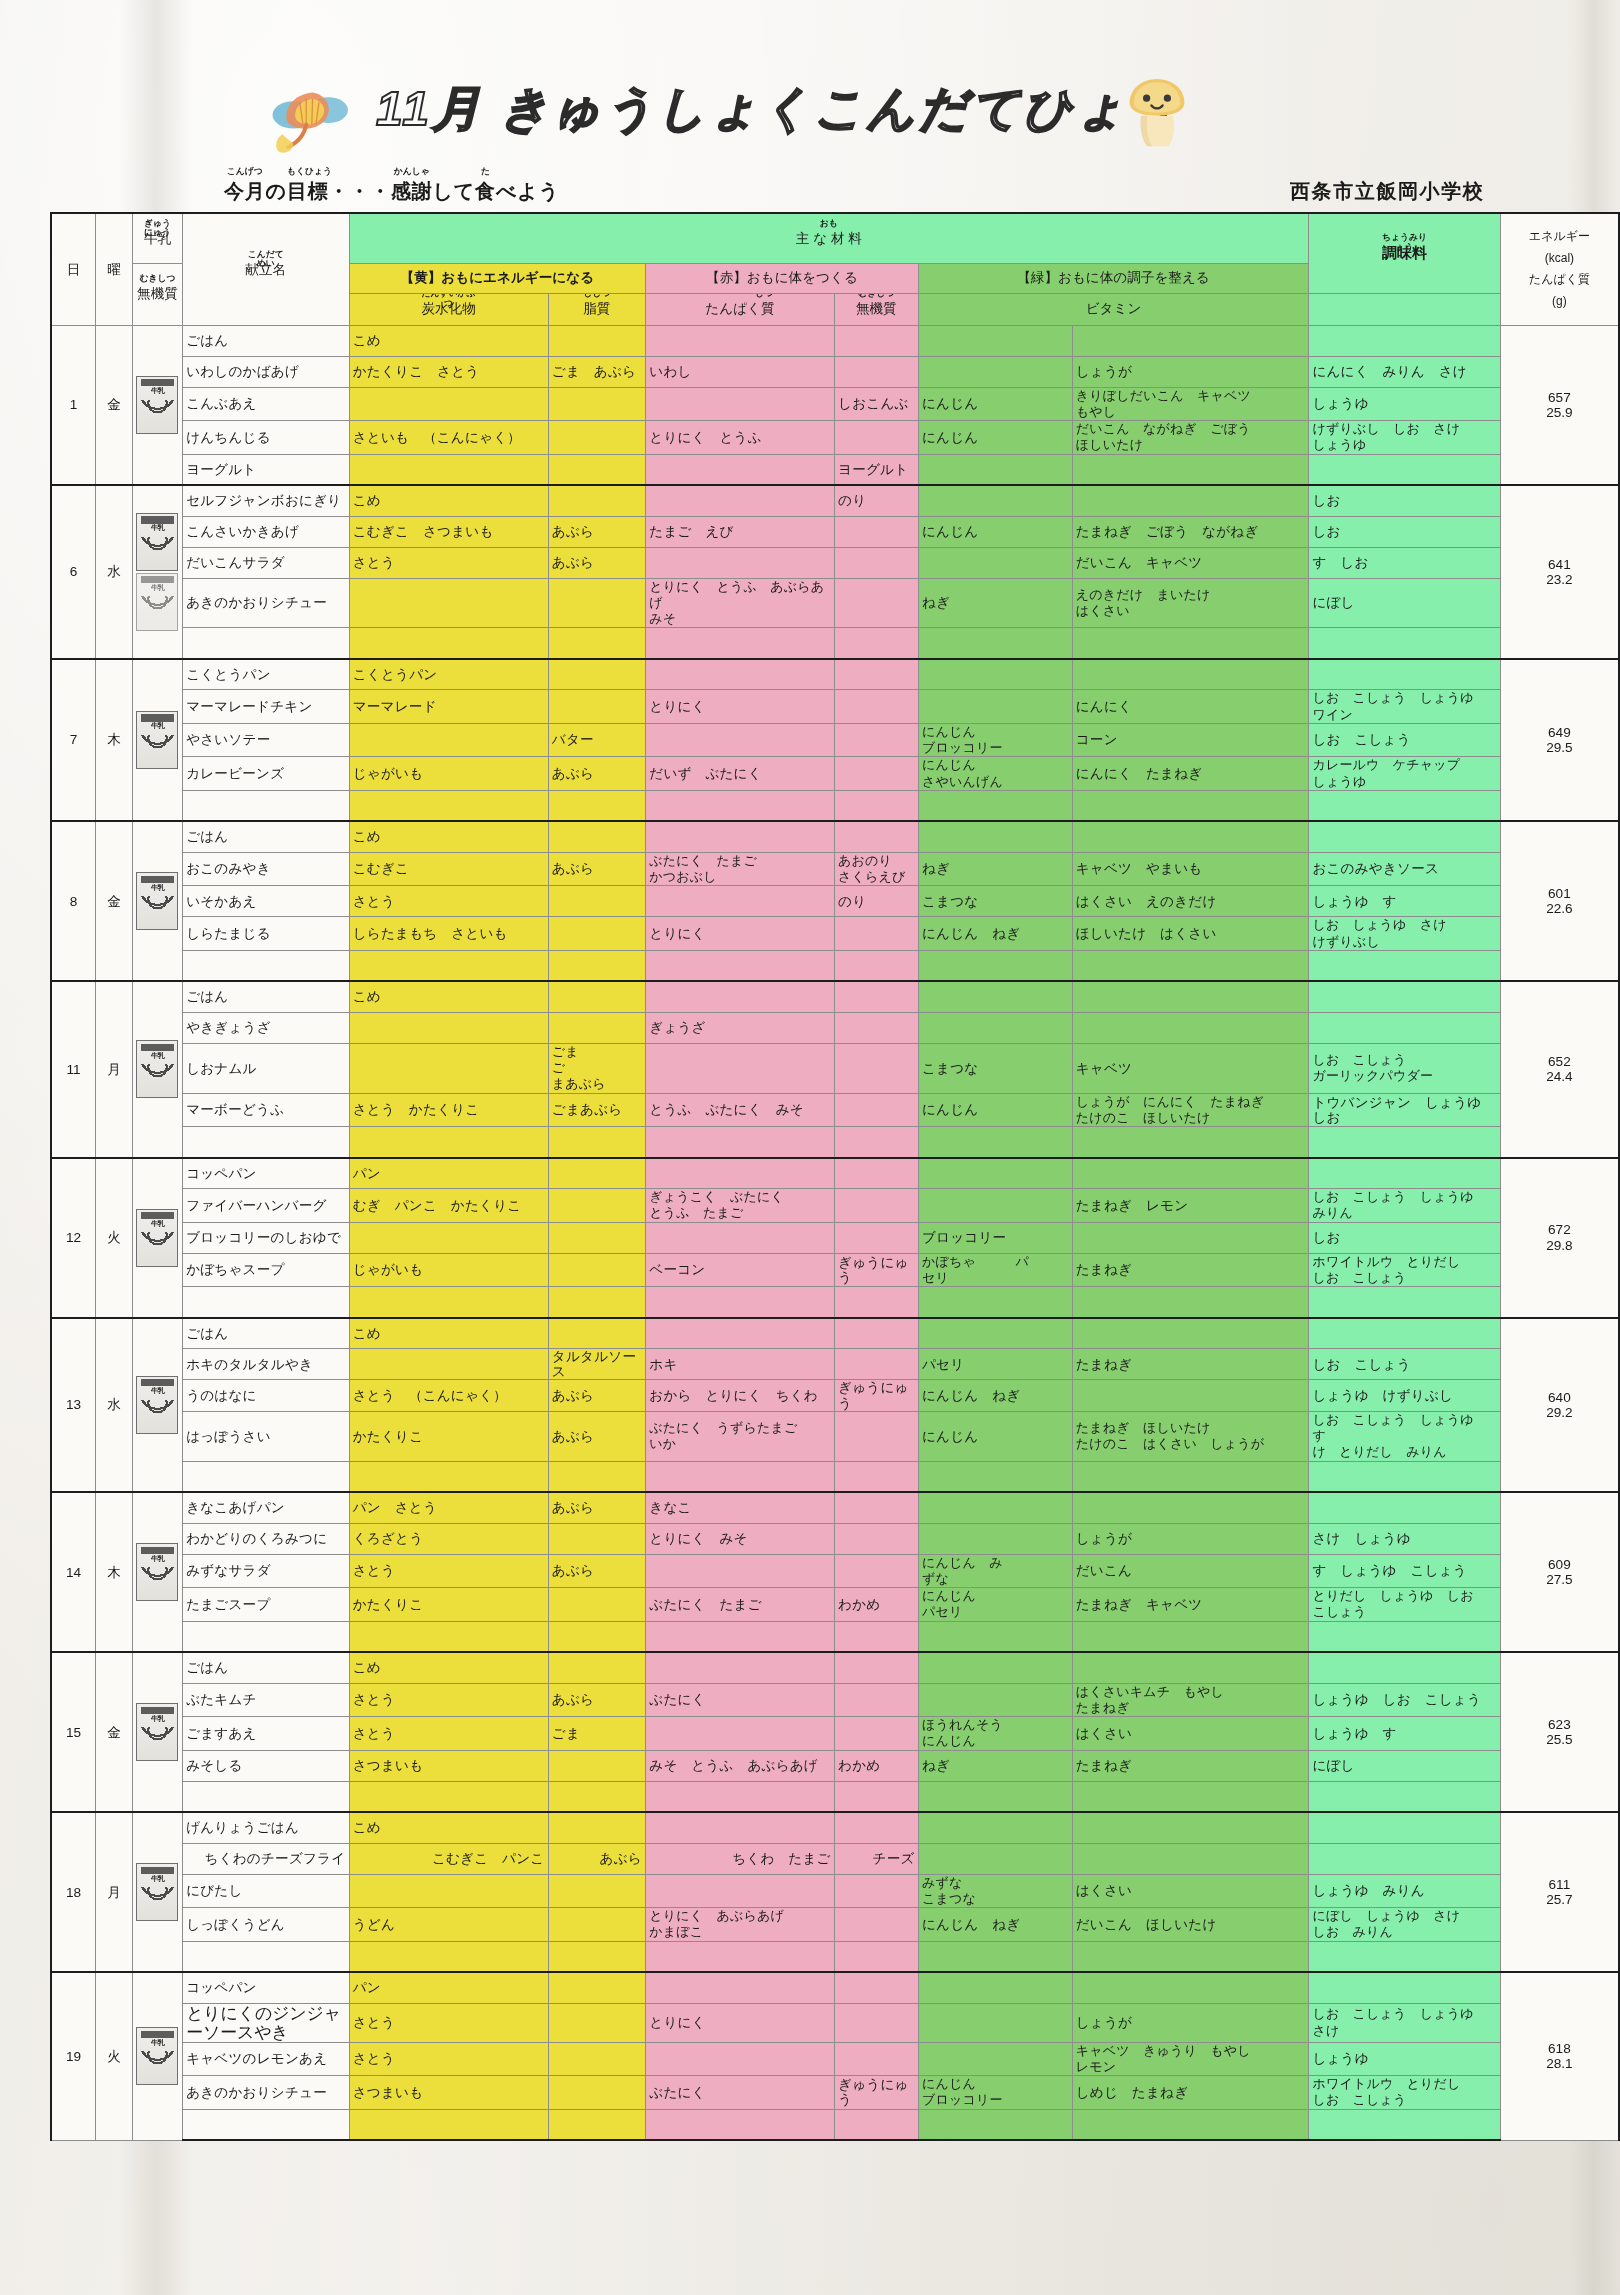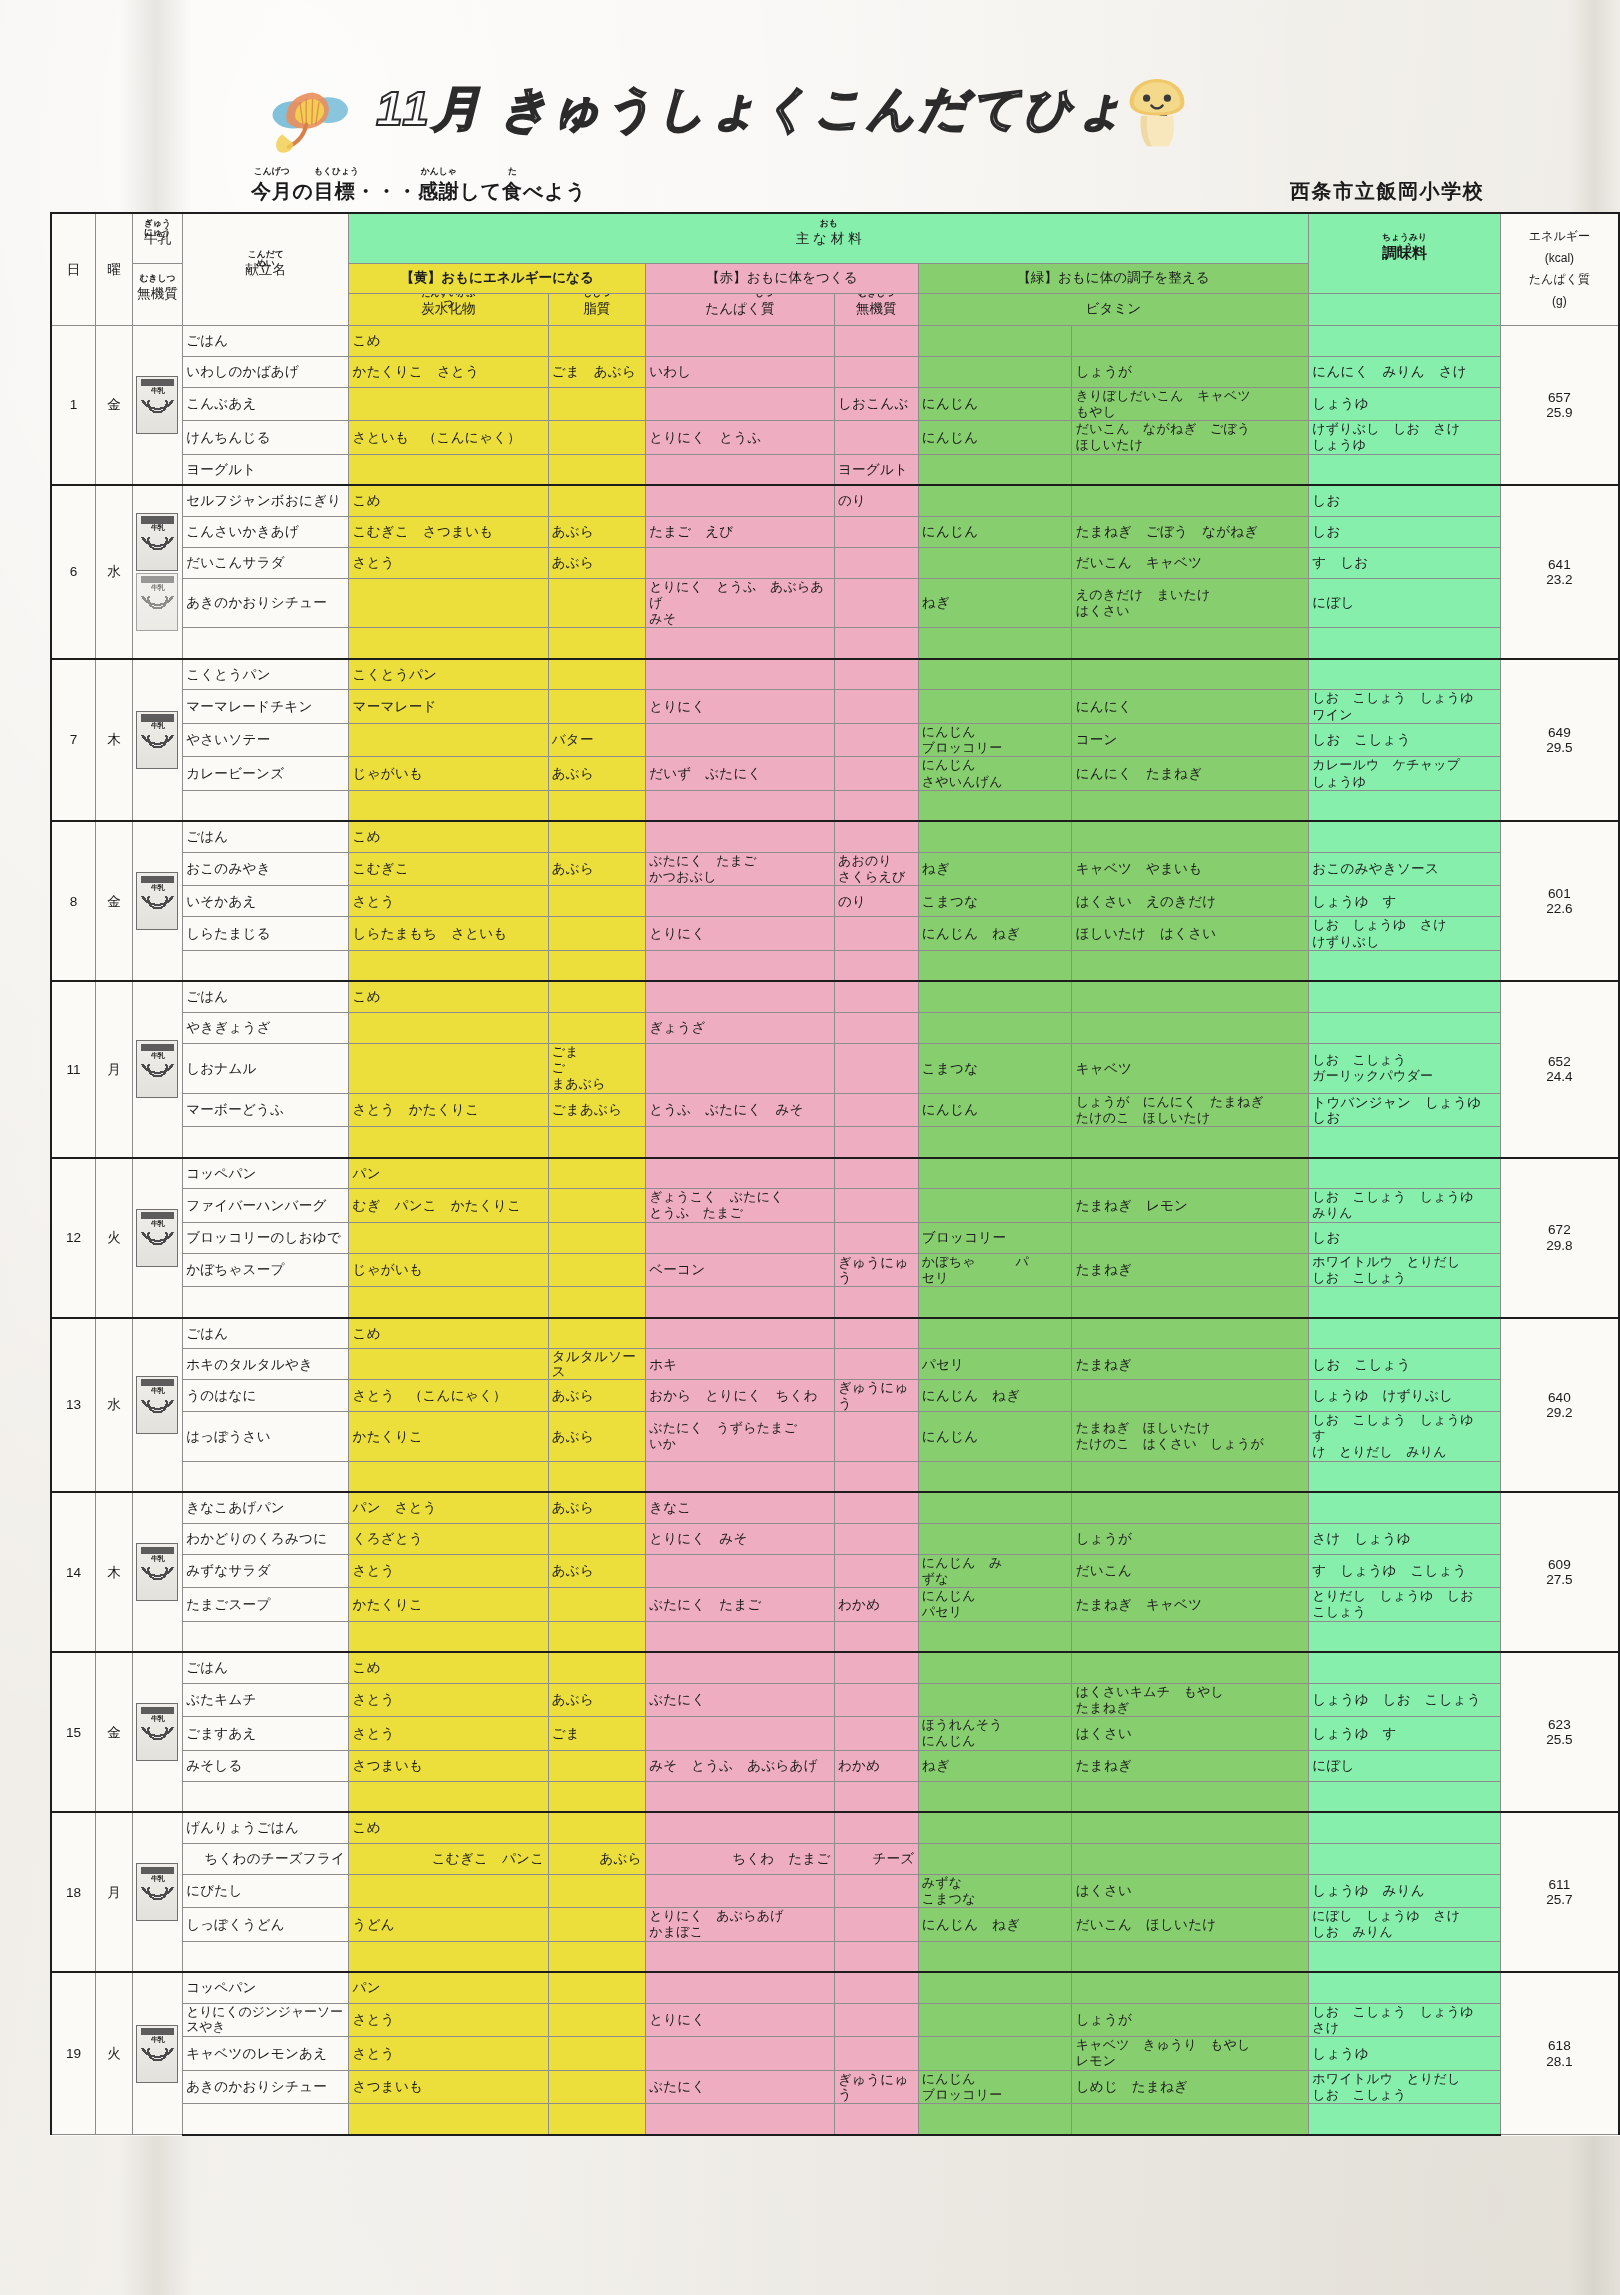--- a/index.html
+++ b/index.html
@@ -38,21 +38,21 @@
     position:absolute; left:376px; top:77px;
     font-size:48px; font-weight:700; letter-spacing:3.2px;
     color:#fdfdfd;
     -webkit-text-stroke:2px #2b2b2b;
     text-stroke:2px #2b2b2b;
     font-style:italic;
     white-space:nowrap;
   }
   .mushroom{position:absolute; left:1125px; top:74px; width:64px; height:74px;}
 
-  .goal-wrap{position:absolute; left:251px; top:178px; white-space:nowrap;}
+  .goal-wrap{position:absolute; left:224px; top:178px; white-space:nowrap;}
   .goal{font-size:20px; font-weight:700; letter-spacing:0.8px;}
   .school{
     position:absolute; left:1290px; top:178px;
     font-size:20px; font-weight:700; letter-spacing:1.6px; white-space:nowrap;
   }
   .ruby-holder{position:relative; display:inline-block;}
   .rb{position:absolute; top:-12px; left:0; right:0; text-align:center; font-size:8.8px; font-weight:600; letter-spacing:0;}
 
   
   table.menu{
@@ -86,21 +86,21 @@
   .yellow{background:#ecdf3c;}
   .pink{background:#eeadc0;}
   .green{background:#87ce6f;}
   .white{background:#86efac;}
 
   td.ing{font-size:13.2px; letter-spacing:0.2px;}
   td.ing.two{line-height:1.25; font-size:13px;}
   .dash-l{border-left:0.8px dashed #7b7b7b !important;}
 
   td.dishname{font-size:15px; letter-spacing:0.2px; background:#fbfaf7; padding-left:6.4px;}
-  td.dishname.narrow{font-size:13px; letter-spacing:-0.2px;}
+  td.dishname.narrow{font-size:17px; letter-spacing:-0.2px;}
   td.daynum{text-align:center; font-size:19px; background:#fbfaf7;}
   td.dow{text-align:center; font-size:16px; background:#fbfaf7;}
   td.milkcell{background:#fbfaf7; text-align:center; padding:0;}
   td.energy{text-align:center; font-size:21px; line-height:1.18; background:#fbfaf7;}
 
   
   .milk{
     width:40px;height:56px;margin:1.6px auto;position:relative;
     background:linear-gradient(180deg,#efeeea 0%,#e2e1dc 100%);
     border:0.8px solid #6f6f6f;

